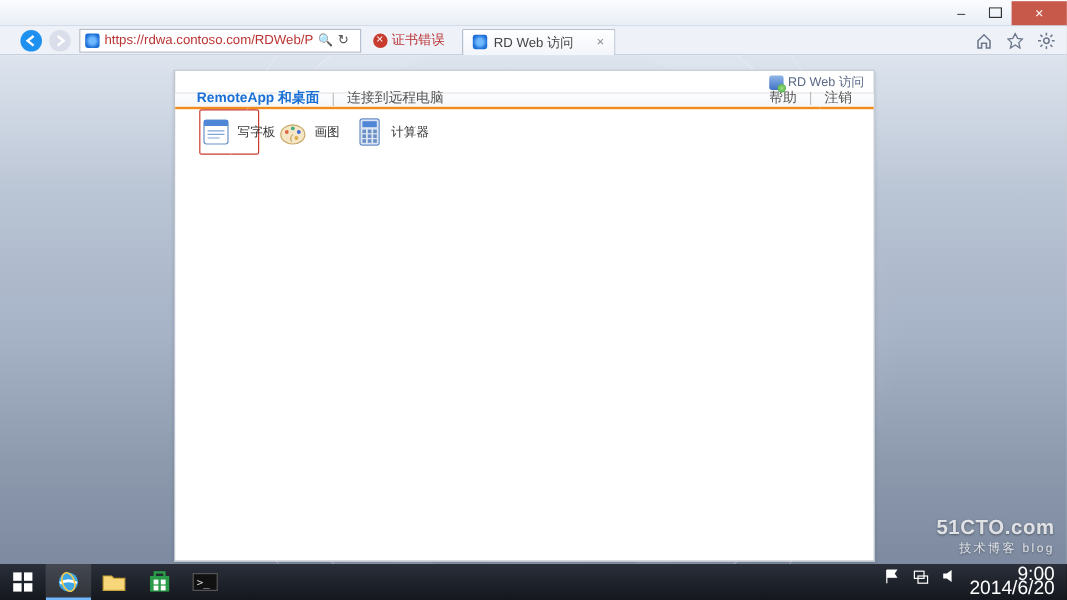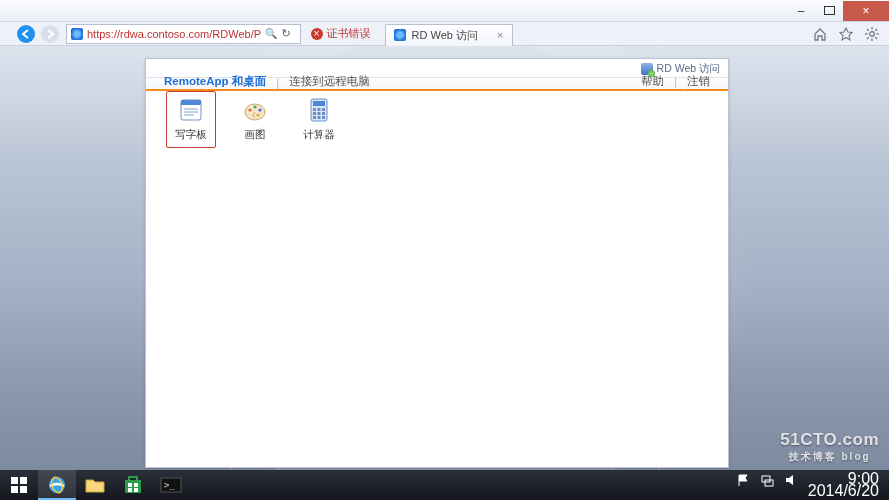--- a/index.html
+++ b/index.html
@@ -54,35 +54,35 @@
 .brand .sub{font-size:10.5px;color:#666;margin-top:1px}
 
 .menubar{height:14px;border-top:1px solid #e1e5eb;border-bottom:2px solid #f28a1c;background:linear-gradient(#fdfdfd,#f4f6f9);display:flex;align-items:flex-end;padding:0 18px;font-size:11.5px}
 .menubar .m{color:#555}
 .menubar .m.active{color:#1a6fd6;font-weight:600}
 .menubar .sep{margin:0 10px;color:#bbb}
 .menubar .right{margin-left:auto;display:flex;align-items:center}
 
 .crumb{padding:16px 0 10px 26px;font-size:12px;color:#333}
 .apps{display:flex;gap:14px;padding:0 0 0 20px}
-.app{width:50px;display:flex;flex-direction:column;align-items:center;gap:5px;padding:5px 0;border:1px solid transparent;border-radius:2px}
+.app{width:50px;display:flex;flex-direction:row;align-items:center;gap:5px;padding:5px 0;border:1px solid transparent;border-radius:2px}
 .app.sel{border-color:#c83b2e}
 .app .aicon{width:26px;height:26px;display:flex;align-items:center;justify-content:center}
 .app .albl{font-size:10.5px;color:#333;white-space:nowrap}
 
 
 .taskbar{position:absolute;left:0;bottom:0;width:889px;height:30px;background:linear-gradient(#2a2f3a,#14171d);display:flex;align-items:center}
 .taskbar .tbtn{width:38px;height:30px;display:flex;align-items:center;justify-content:center}
 .taskbar .tbtn.active{background:rgba(255,255,255,0.12);box-shadow:inset 0 -2px 0 #6fb7ff}
 .tray{margin-left:auto;display:flex;align-items:flex-start;gap:10px;padding-right:10px;color:#fff;font-size:16px}
 .tray svg{display:block}
 .clock{text-align:right;line-height:12px}
 
 .watermark{position:absolute;right:10px;bottom:36px;color:rgba(255,255,255,0.8);font-family:Arial;font-weight:700;font-size:17px;letter-spacing:0.5px;text-shadow:0 1px 2px rgba(0,0,0,0.4)}
-.watermark .sub{font-size:10px;font-weight:700;letter-spacing:2px;text-align:center}
+.watermark .sub{font-size:10px;font-weight:400;letter-spacing:2px;text-align:right}
 </style>
 </head>
 <body>
 
 <div class="ie-window">
 
   <div class="titlebar">
     <div class="btn min">–</div>
     <div class="btn max">
       <svg width="11" height="9">

